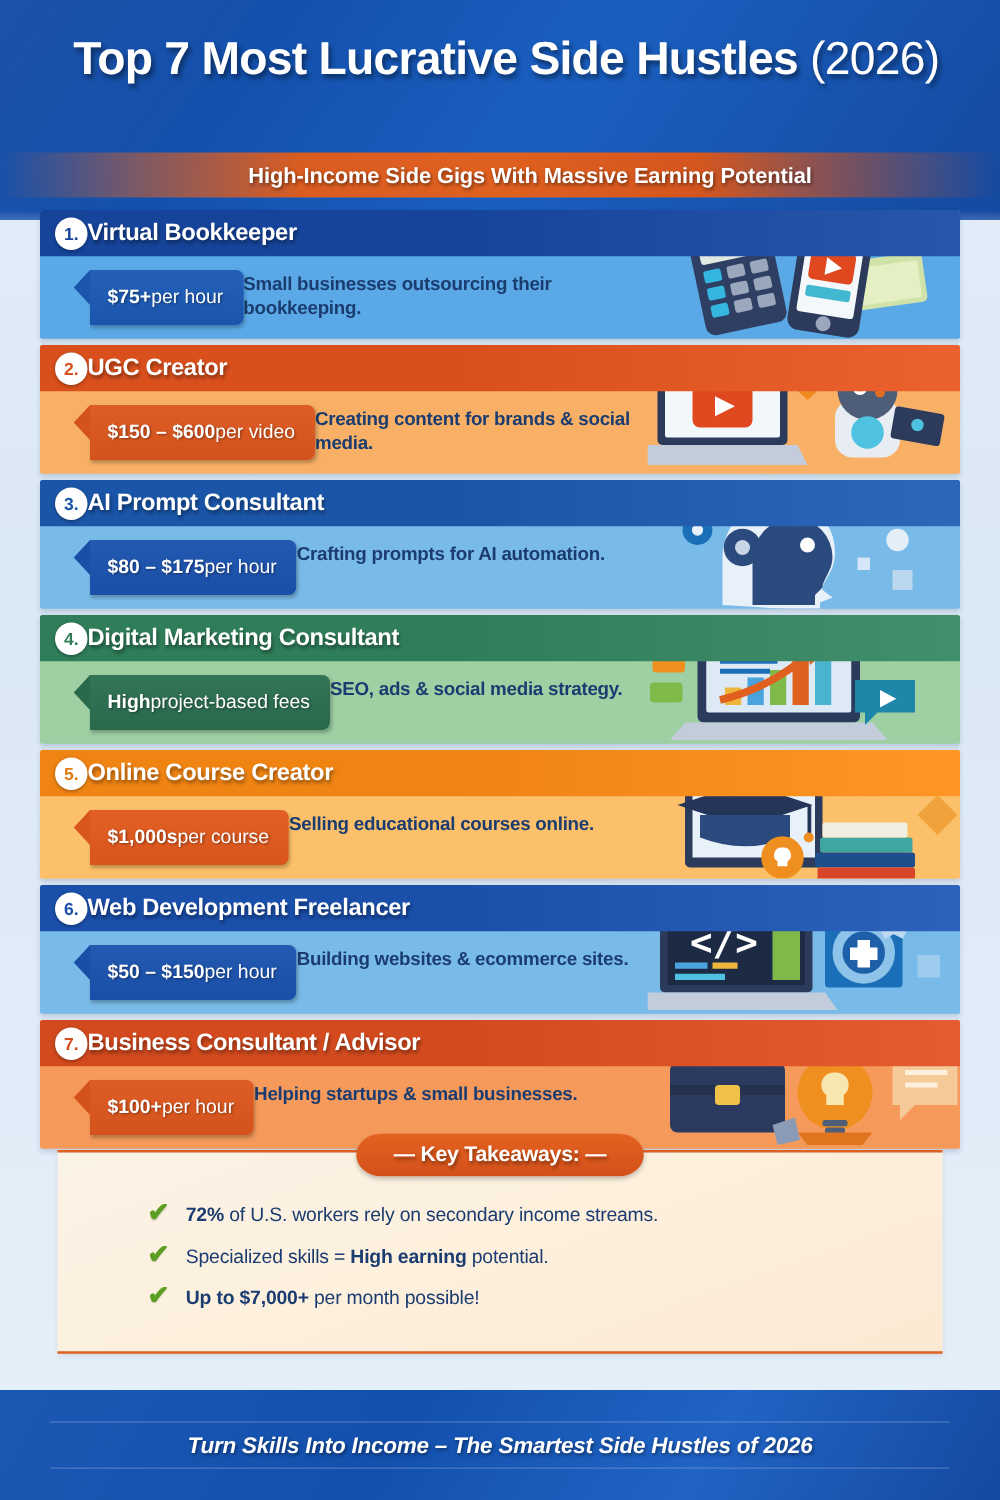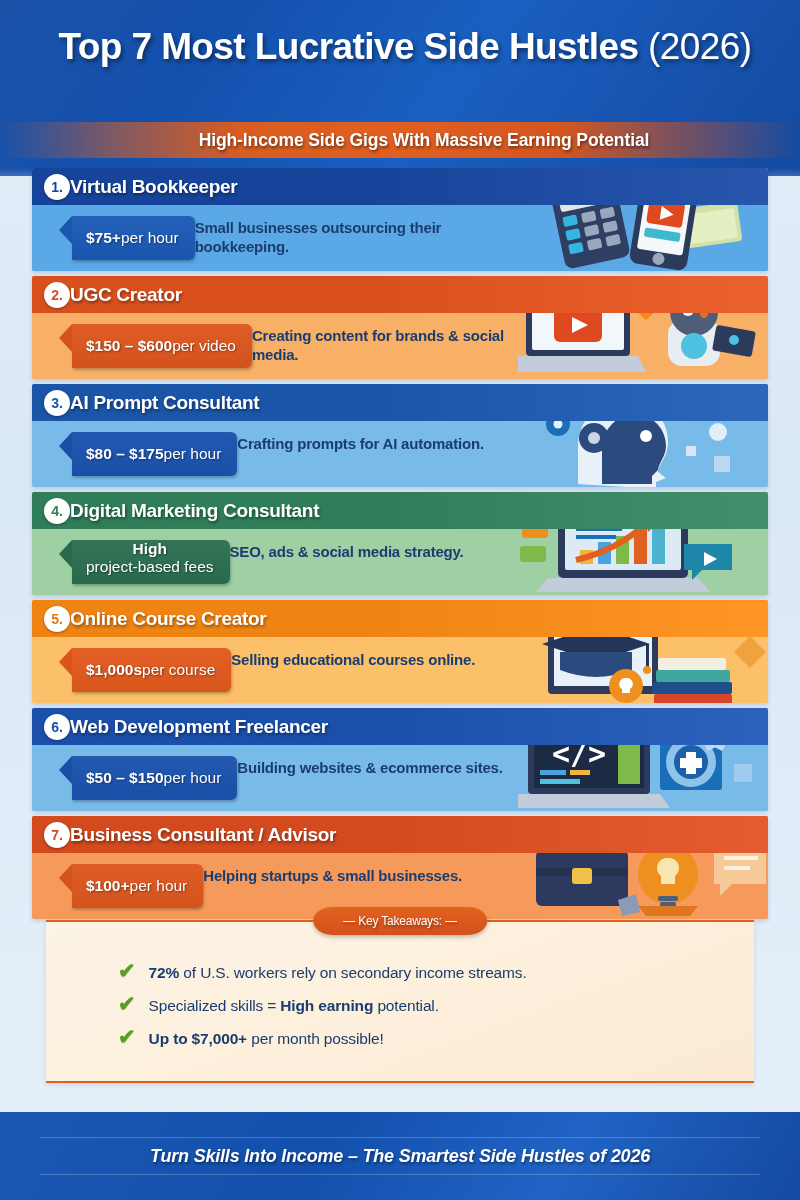--- a/index.html
+++ b/index.html
@@ -97,21 +97,21 @@
     position:absolute; right:0; top:0; bottom:0; width:250px; z-index:1;
     overflow:hidden;
   }
   .art svg { position:absolute; right:0; top:0; height:103px; width:250px; }
 
   
   .kt-wrap { position:absolute; top:920px; left:46px; width:708px; }
   .kt-pill {
     position:absolute; left:50%; transform:translateX(-50%); top:-13px;
     background:linear-gradient(180deg,#e2621f 0%,#d4501b 100%);
-    color:#fff; font-weight:normal; font-size:12px; letter-spacing:-.2px;
+    color:#fff; font-weight:bold; font-size:17px; letter-spacing:-.2px;
     padding:7px 30px; border-radius:20px/50%;
     text-shadow:1px 2px 3px rgba(0,0,0,.4);
     box-shadow:0 2px 4px rgba(0,0,0,.25); z-index:5; white-space:nowrap;
   }
   .kt-box {
     background:linear-gradient(160deg,#fbf3e7 0%,#fdf0dd 45%,#fbe9d3 100%);
     border-top:2.5px solid #e0601f; border-bottom:2.5px solid #e0601f;
     padding:38px 0 22px 72px; min-height:126px;
     box-shadow:0 2px 5px rgba(60,60,60,.13);
   }
@@ -330,21 +330,21 @@
       <rect x="2" y="54" width="26" height="16" rx="3" fill="#7fb94a"></rect>
         </svg>
       </div>
     <div class="rowhead" style="background:linear-gradient(90deg,#2f7d59 0%,#2f7d59 46%,#418f6b 100%)">
       <div class="num" style="color:#2f7d59">
           <span>4.</span>
         </div>
       <div class="rowtitle">Digital Marketing Consultant</div>
     </div>
     <div class="rowbody">
-      <div class="badge" style="background: linear-gradient(rgb(51, 115, 86) 0%, rgb(41, 105, 76) 100%); flex-direction: column; --c: #29694c;">
+      <div class="badge" style="background: linear-gradient(rgb(51, 115, 86) 0%, rgb(41, 105, 76) 100%); --c: #29694c;">
         <b>High</b>
           <span class="lt"> project-based fees</span>
       </div>
       <div class="desc">SEO, ads &amp; social media strategy.</div>
     </div>
     </div>
     <div class="row" style="background: rgb(251, 192, 105);">
     <div class="art">
         <svg viewBox="0 0 250 103" preserveAspectRatio="xMaxYMid slice">
      <defs>

